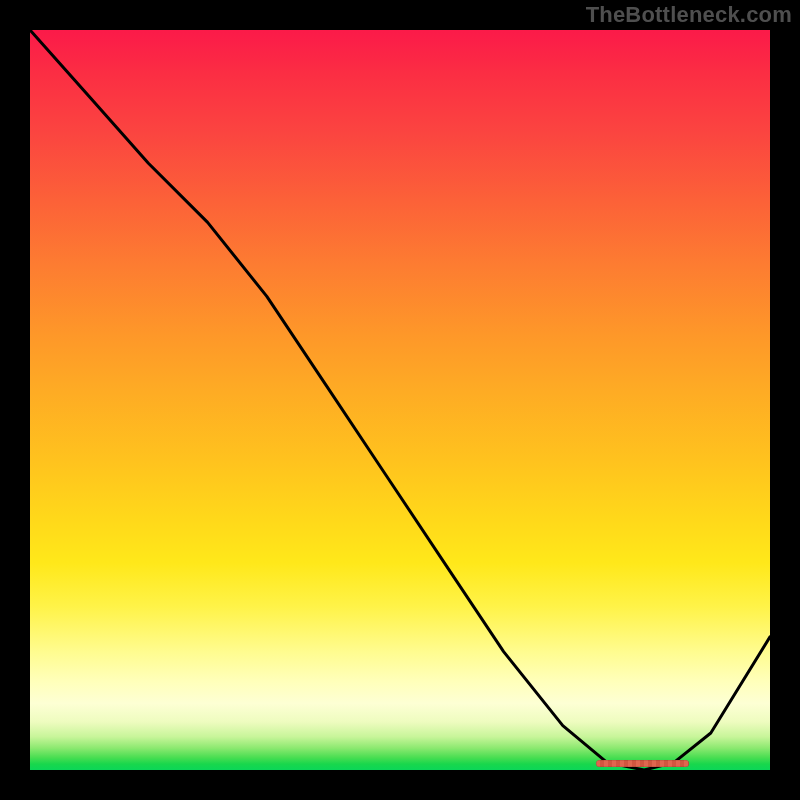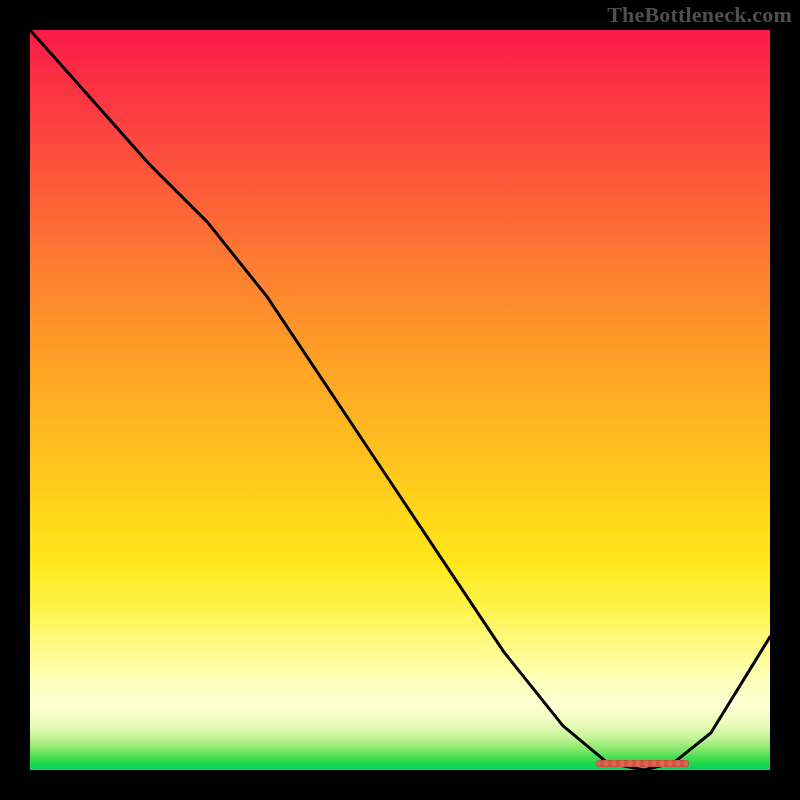--- a/index.html
+++ b/index.html
@@ -18,21 +18,20 @@
     background: #000000;
   }
   .watermark {
     position: absolute;
     top: 2px;
     right: 8px;
     color: #4f4f4f;
     font-size: 22px;
     font-weight: 600;
     letter-spacing: 0.2px;
-    font-family: Liberation Serif, serif;
   }
   .plot {
     position: absolute;
     left: 30px;
     top: 30px;
     width: 740px;
     height: 740px;
     overflow: hidden;
   }
   .heat {

